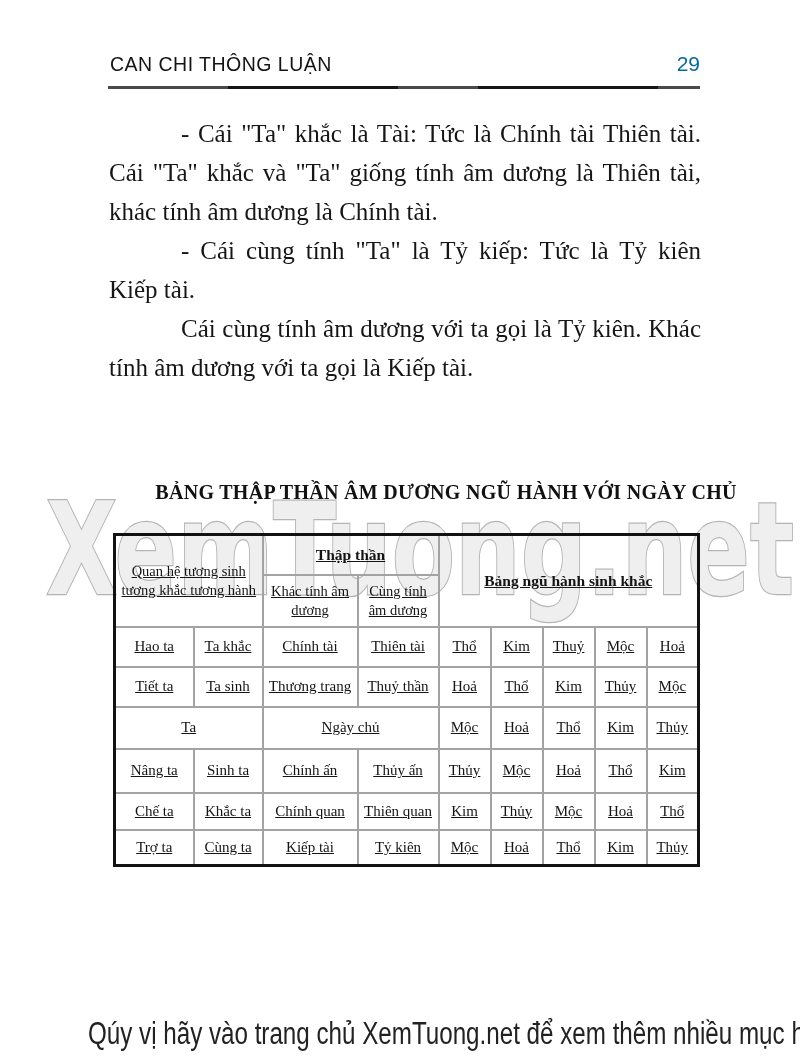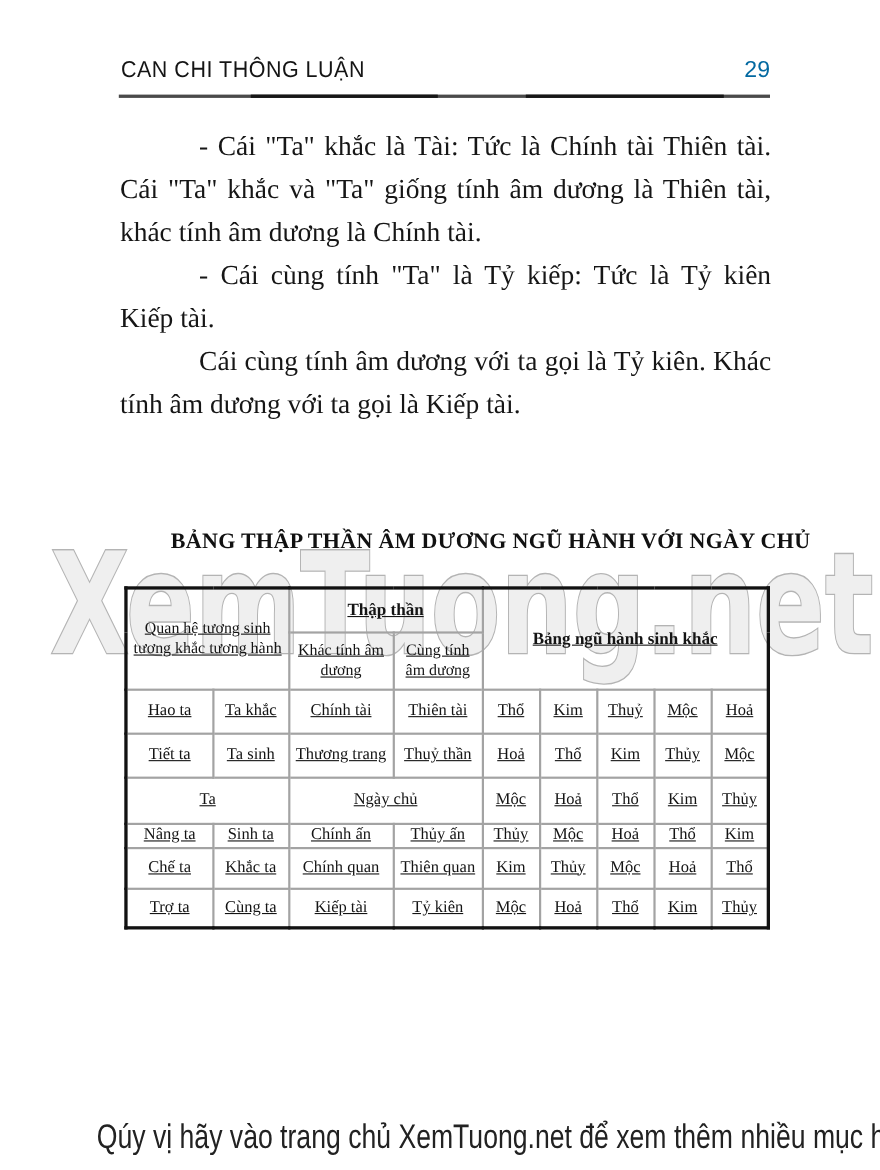--- a/index.html
+++ b/index.html
@@ -141,21 +141,21 @@
     </tr>
     <tr style="height:42px">
       <td colspan="2">Ta</td>
       <td colspan="2">Ngày chủ</td>
       <td>Mộc</td>
       <td>Hoả</td>
       <td>Thổ</td>
       <td>Kim</td>
       <td>Thủy</td>
     </tr>
-    <tr style="height:22px">
+    <tr style="height:44px">
       <td>Nâng ta</td>
       <td>Sinh ta</td>
       <td>Chính ấn</td>
       <td>Thủy ấn</td>
       <td>Thủy</td>
       <td>Mộc</td>
       <td>Hoả</td>
       <td>Thổ</td>
       <td>Kim</td>
     </tr>

